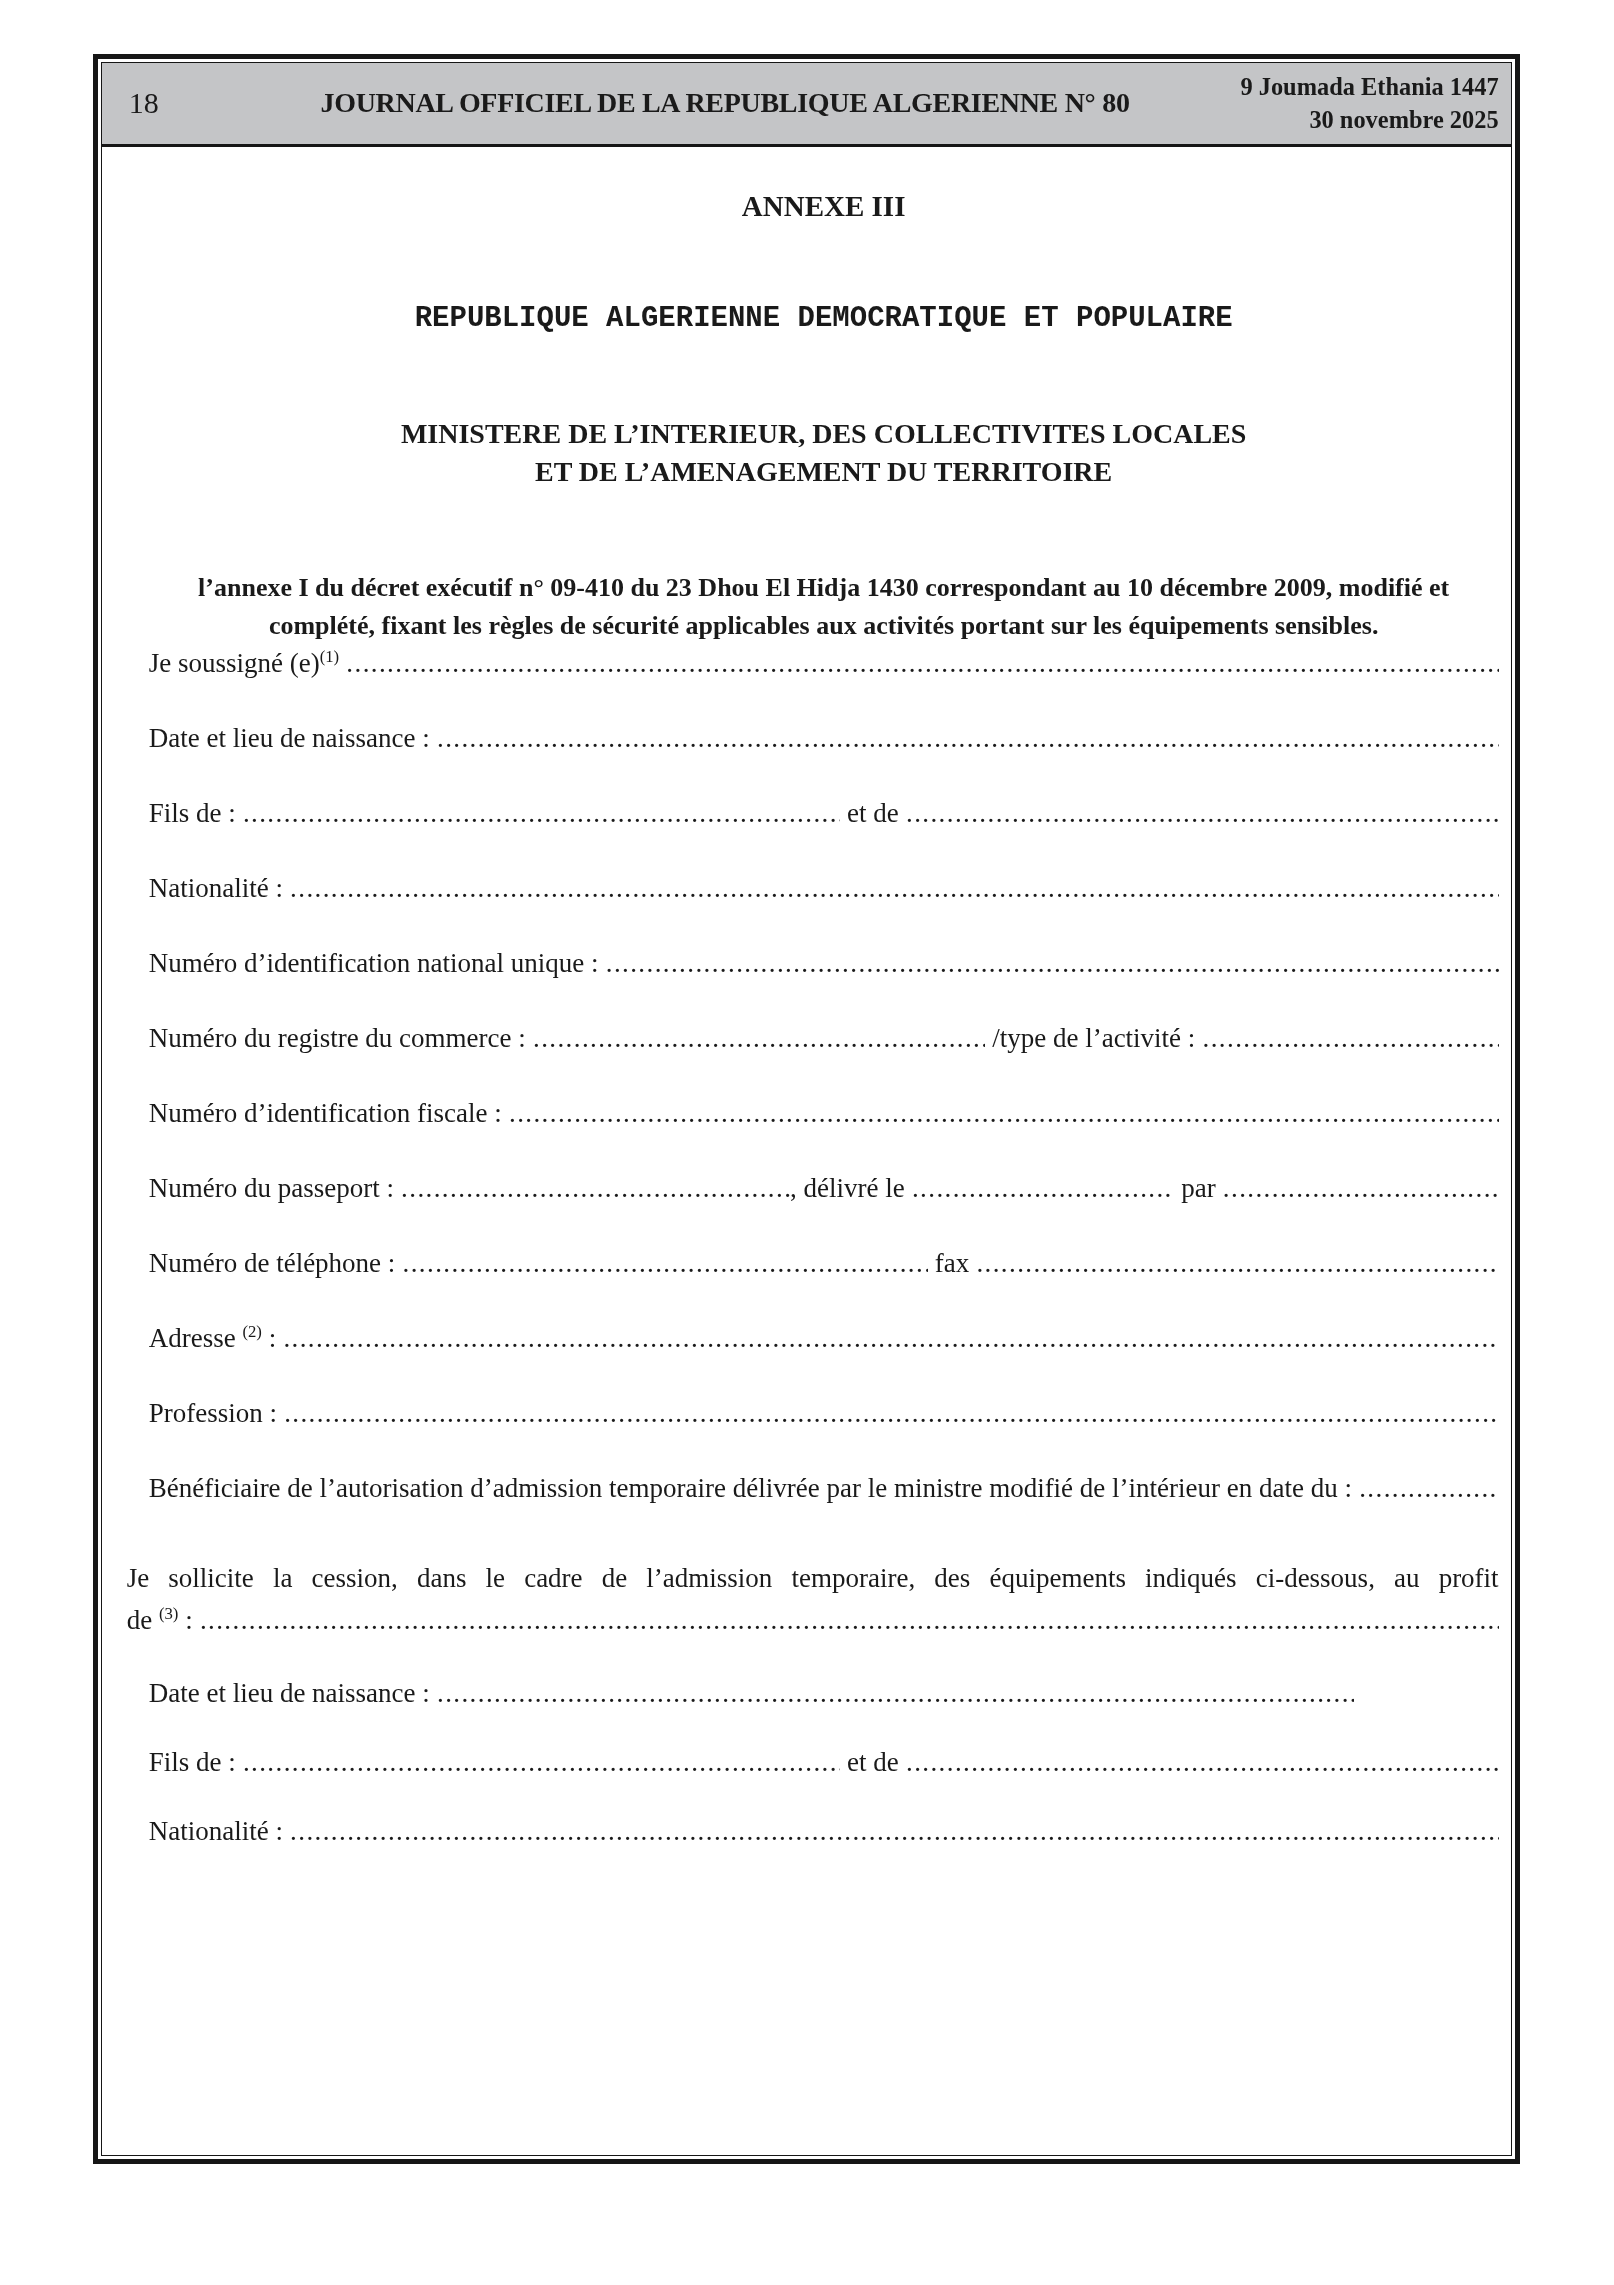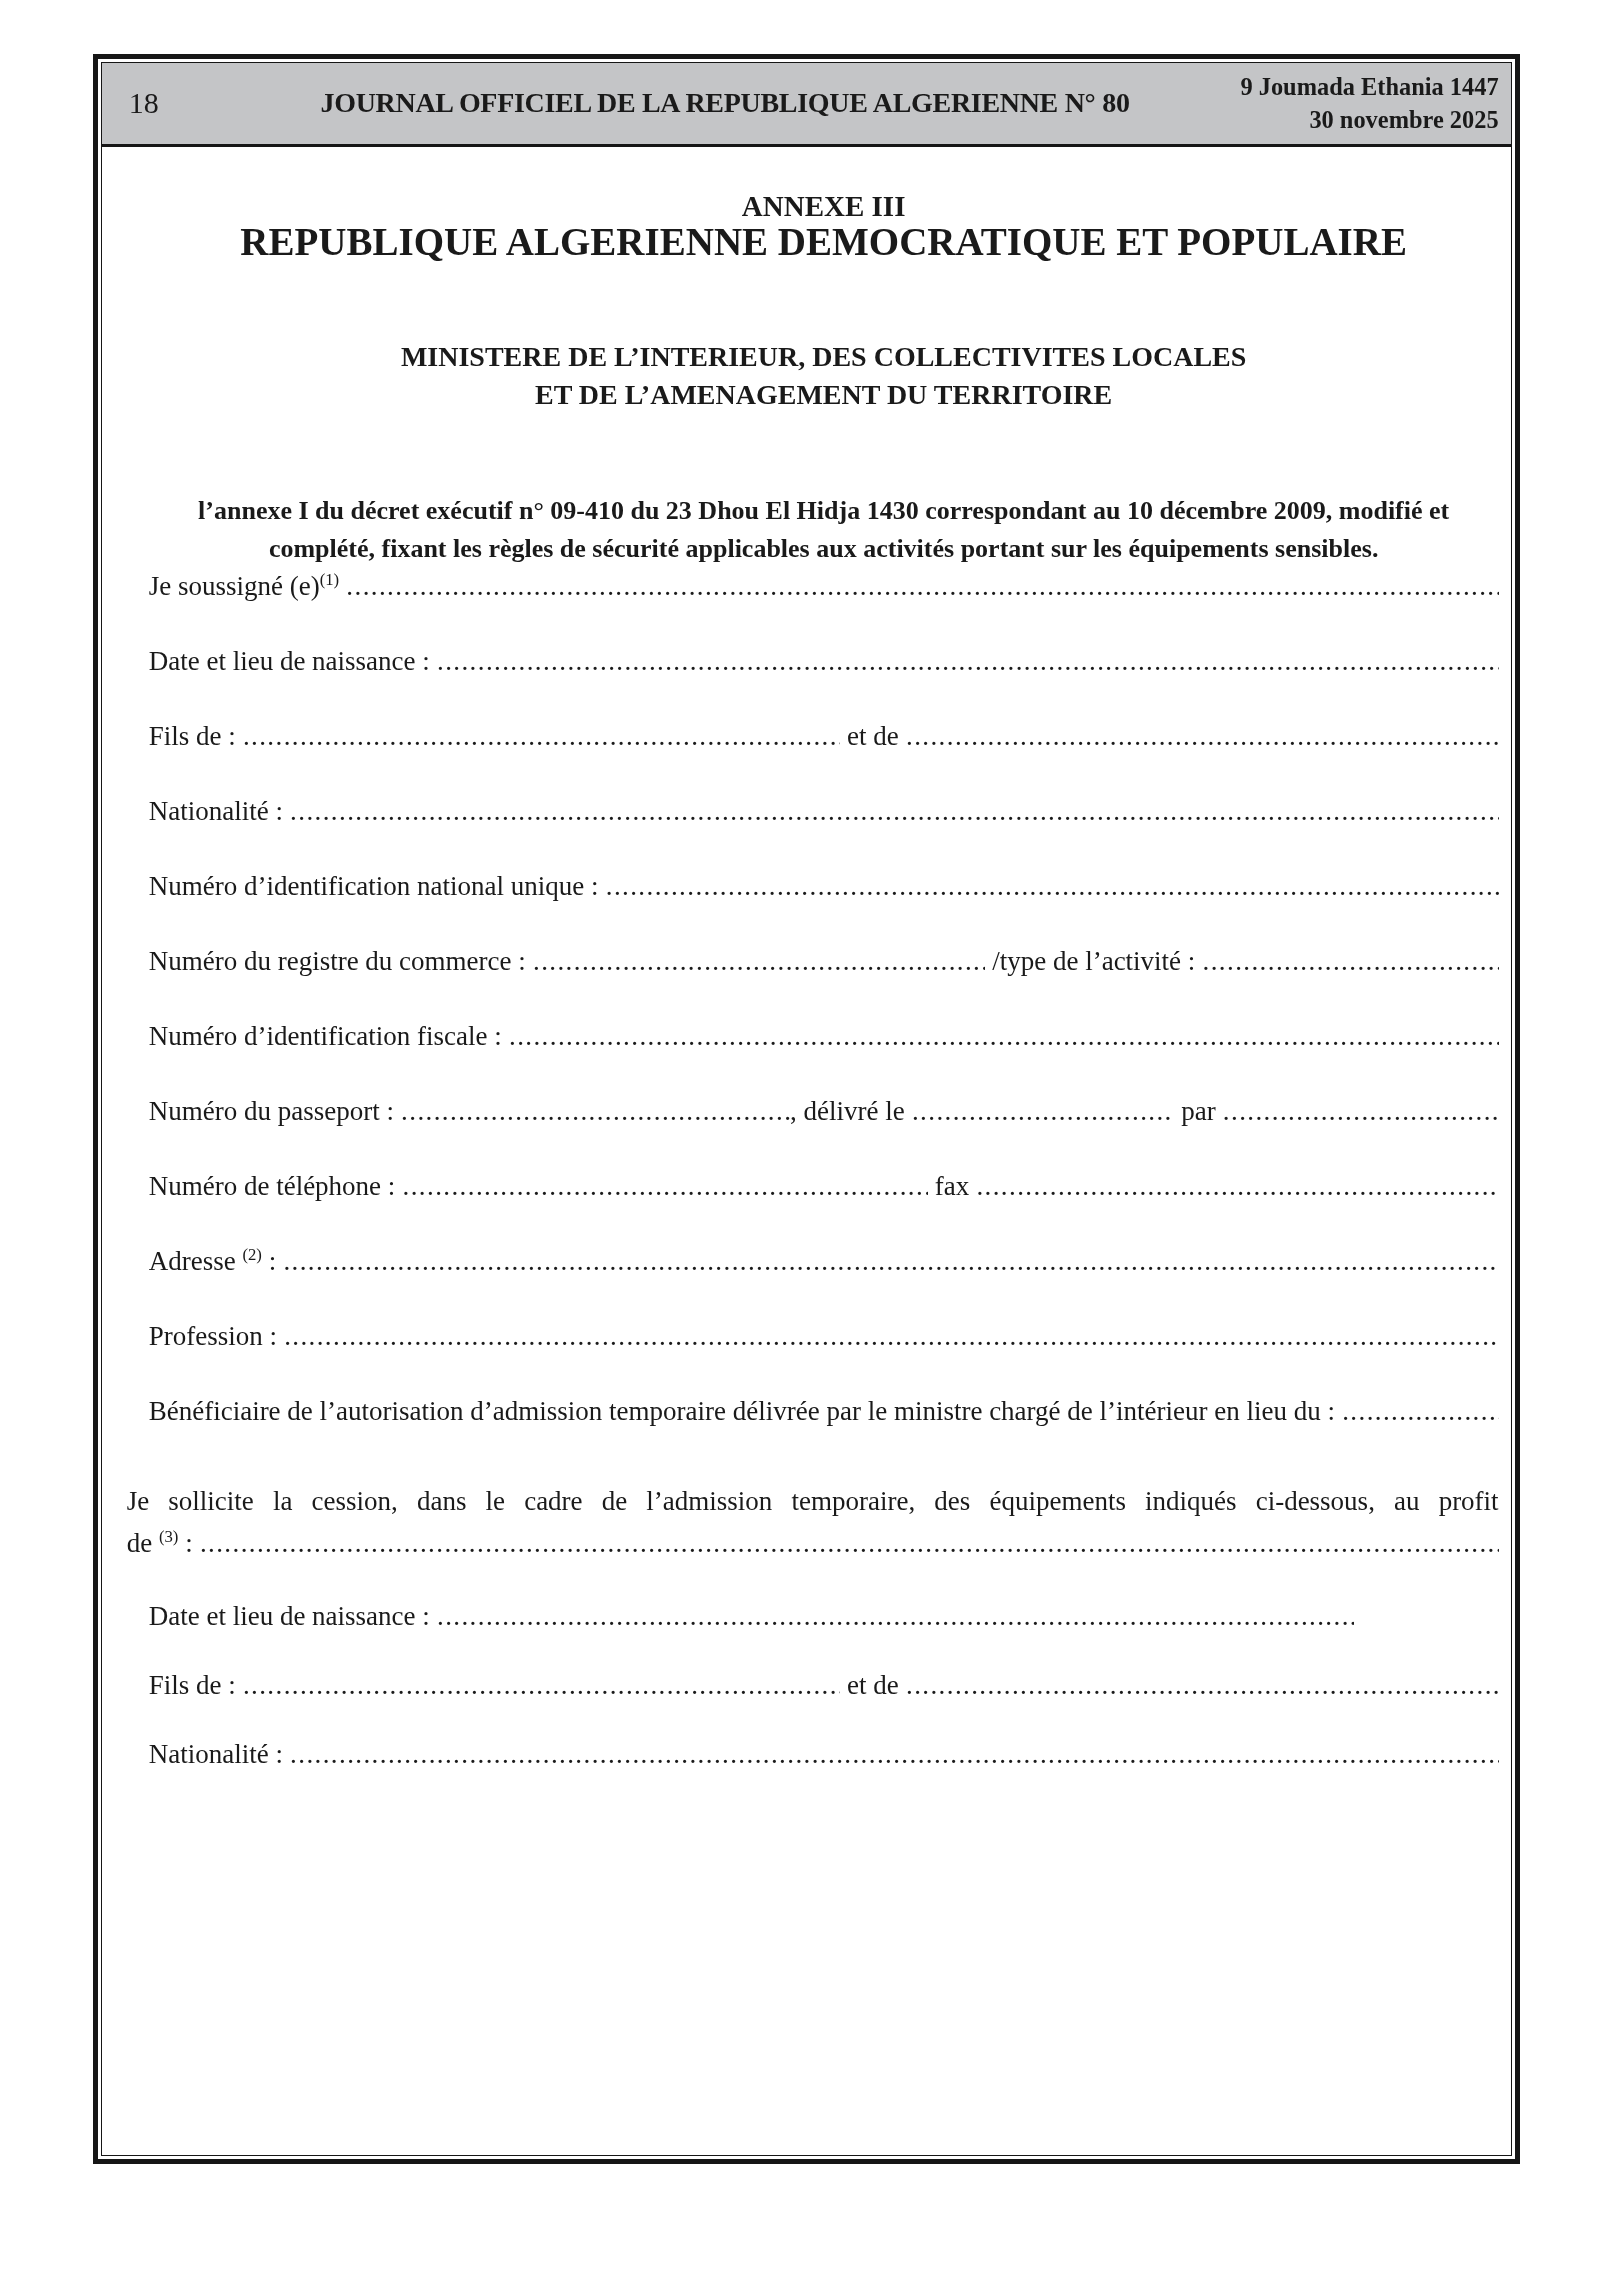--- a/index.html
+++ b/index.html
@@ -42,21 +42,21 @@
   .journal-dates {
     text-align: right; font-size: 24.4px; font-weight: bold;
     line-height: 33px; white-space: nowrap;
   }
 
   
   .content { padding: 0 12.7px 0 47px; }
 
   .t-center { text-align: center; font-weight: bold; white-space: nowrap; }
   .title-annexe   { margin-top: 41px; font-size: 29px; line-height: 36px; }
-  .title-republic { font-size: 39px; line-height: 36px; }
+  .title-republic { margin-top: 77px; font-size: 29px; line-height: 36px; font-family: Liberation Mono, monospace; }
   .title-ministry { margin-top: 78px; font-size: 28px; line-height: 38px; }
   .intro { margin-top: 78px; font-size: 26px; line-height: 38px; font-weight: bold; text-align: center; }
   .intro div { white-space: nowrap; }
 
   .frow {
     display: flex; align-items: baseline;
     height: 36px; margin-bottom: 39px;
     font-size: 27px; line-height: 36px;
     overflow: hidden;
   }
@@ -179,21 +179,21 @@
           <span class="lbl"><span>Adresse </span><sup>(2)</sup><span> :</span></span>
           <span class="dots"></span>
         </div>
 
         <div class="frow">
           <span class="lbl">Profession :</span>
           <span class="dots"></span>
         </div>
 
         <div class="frow">
-          <span class="lbl">Bénéficiaire de l’autorisation d’admission temporaire délivrée par le ministre chargé de l’intérieur en lieu du :</span>
+          <span class="lbl">Bénéficiaire de l’autorisation d’admission temporaire délivrée par le ministre modifié de l’intérieur en date du :</span>
           <span class="dots"></span>
         </div>
 
 
         <div class="solicit">
           <div class="solicit-line1">Je sollicite la cession, dans le cadre de l’admission temporaire, des équipements indiqués ci-dessous, au profit</div>
           <div class="frow">
             <span class="lbl"><span>de </span><sup>(3)</sup><span> :</span></span>
             <span class="dots"></span>
           </div>

